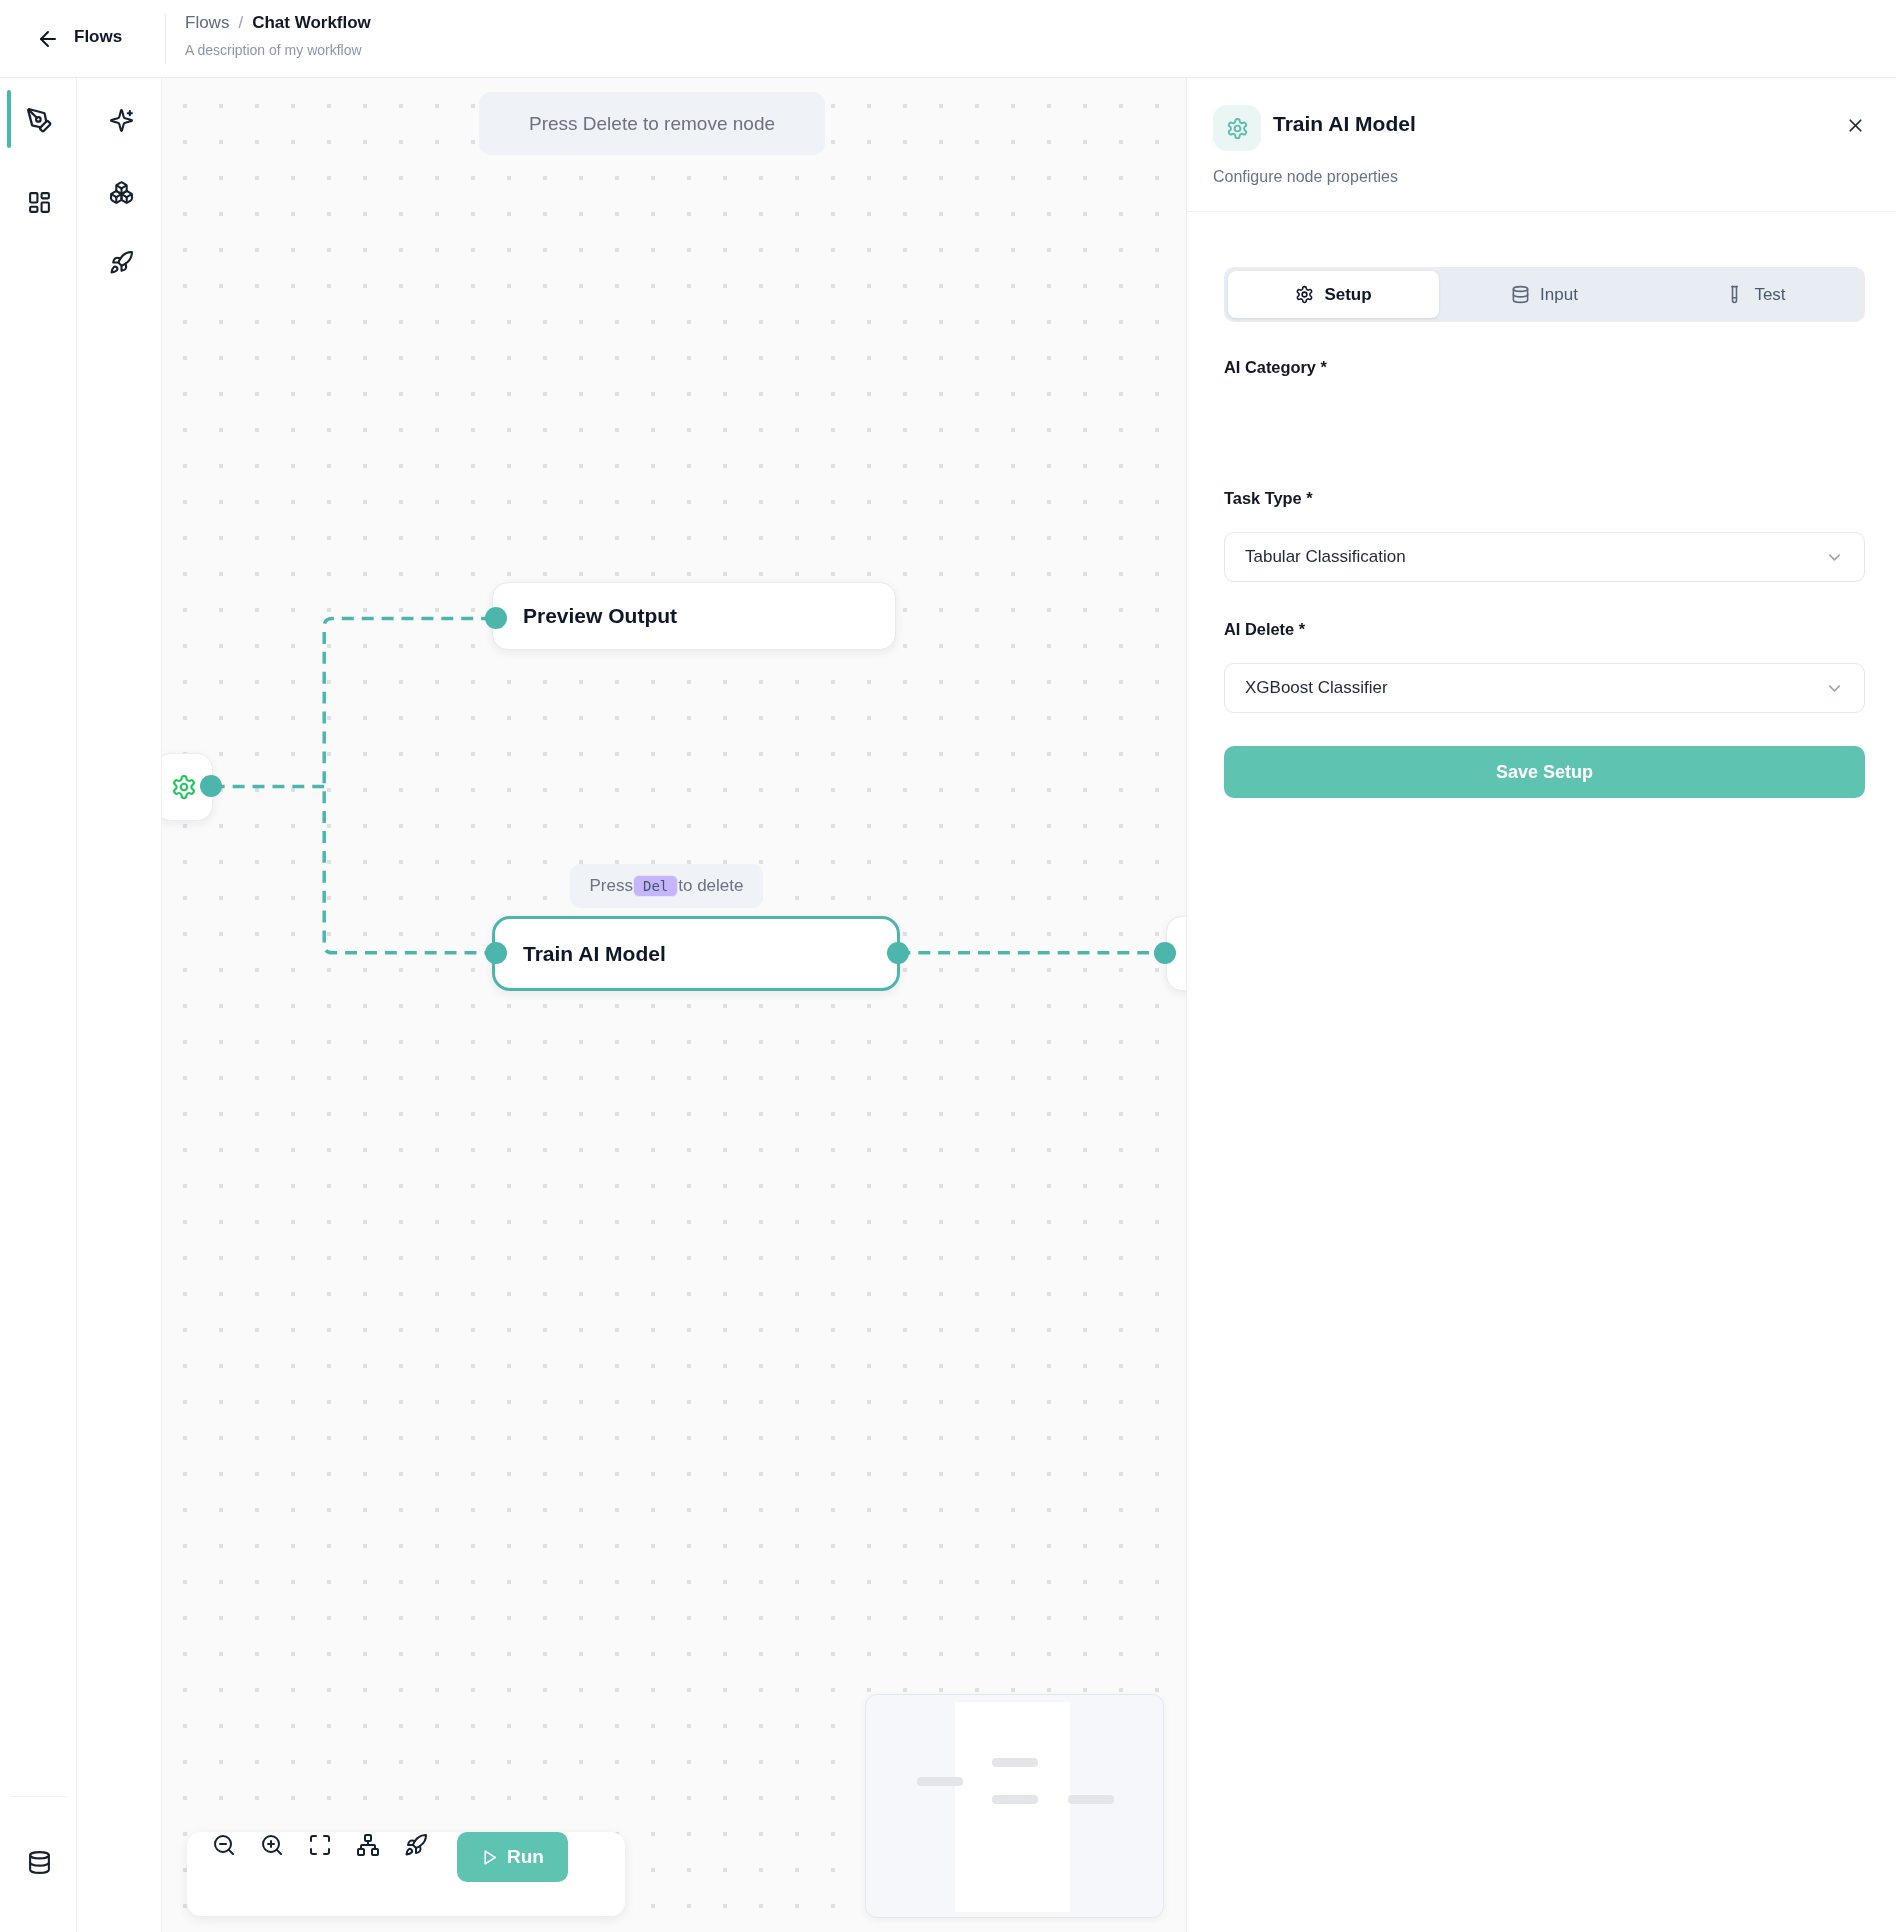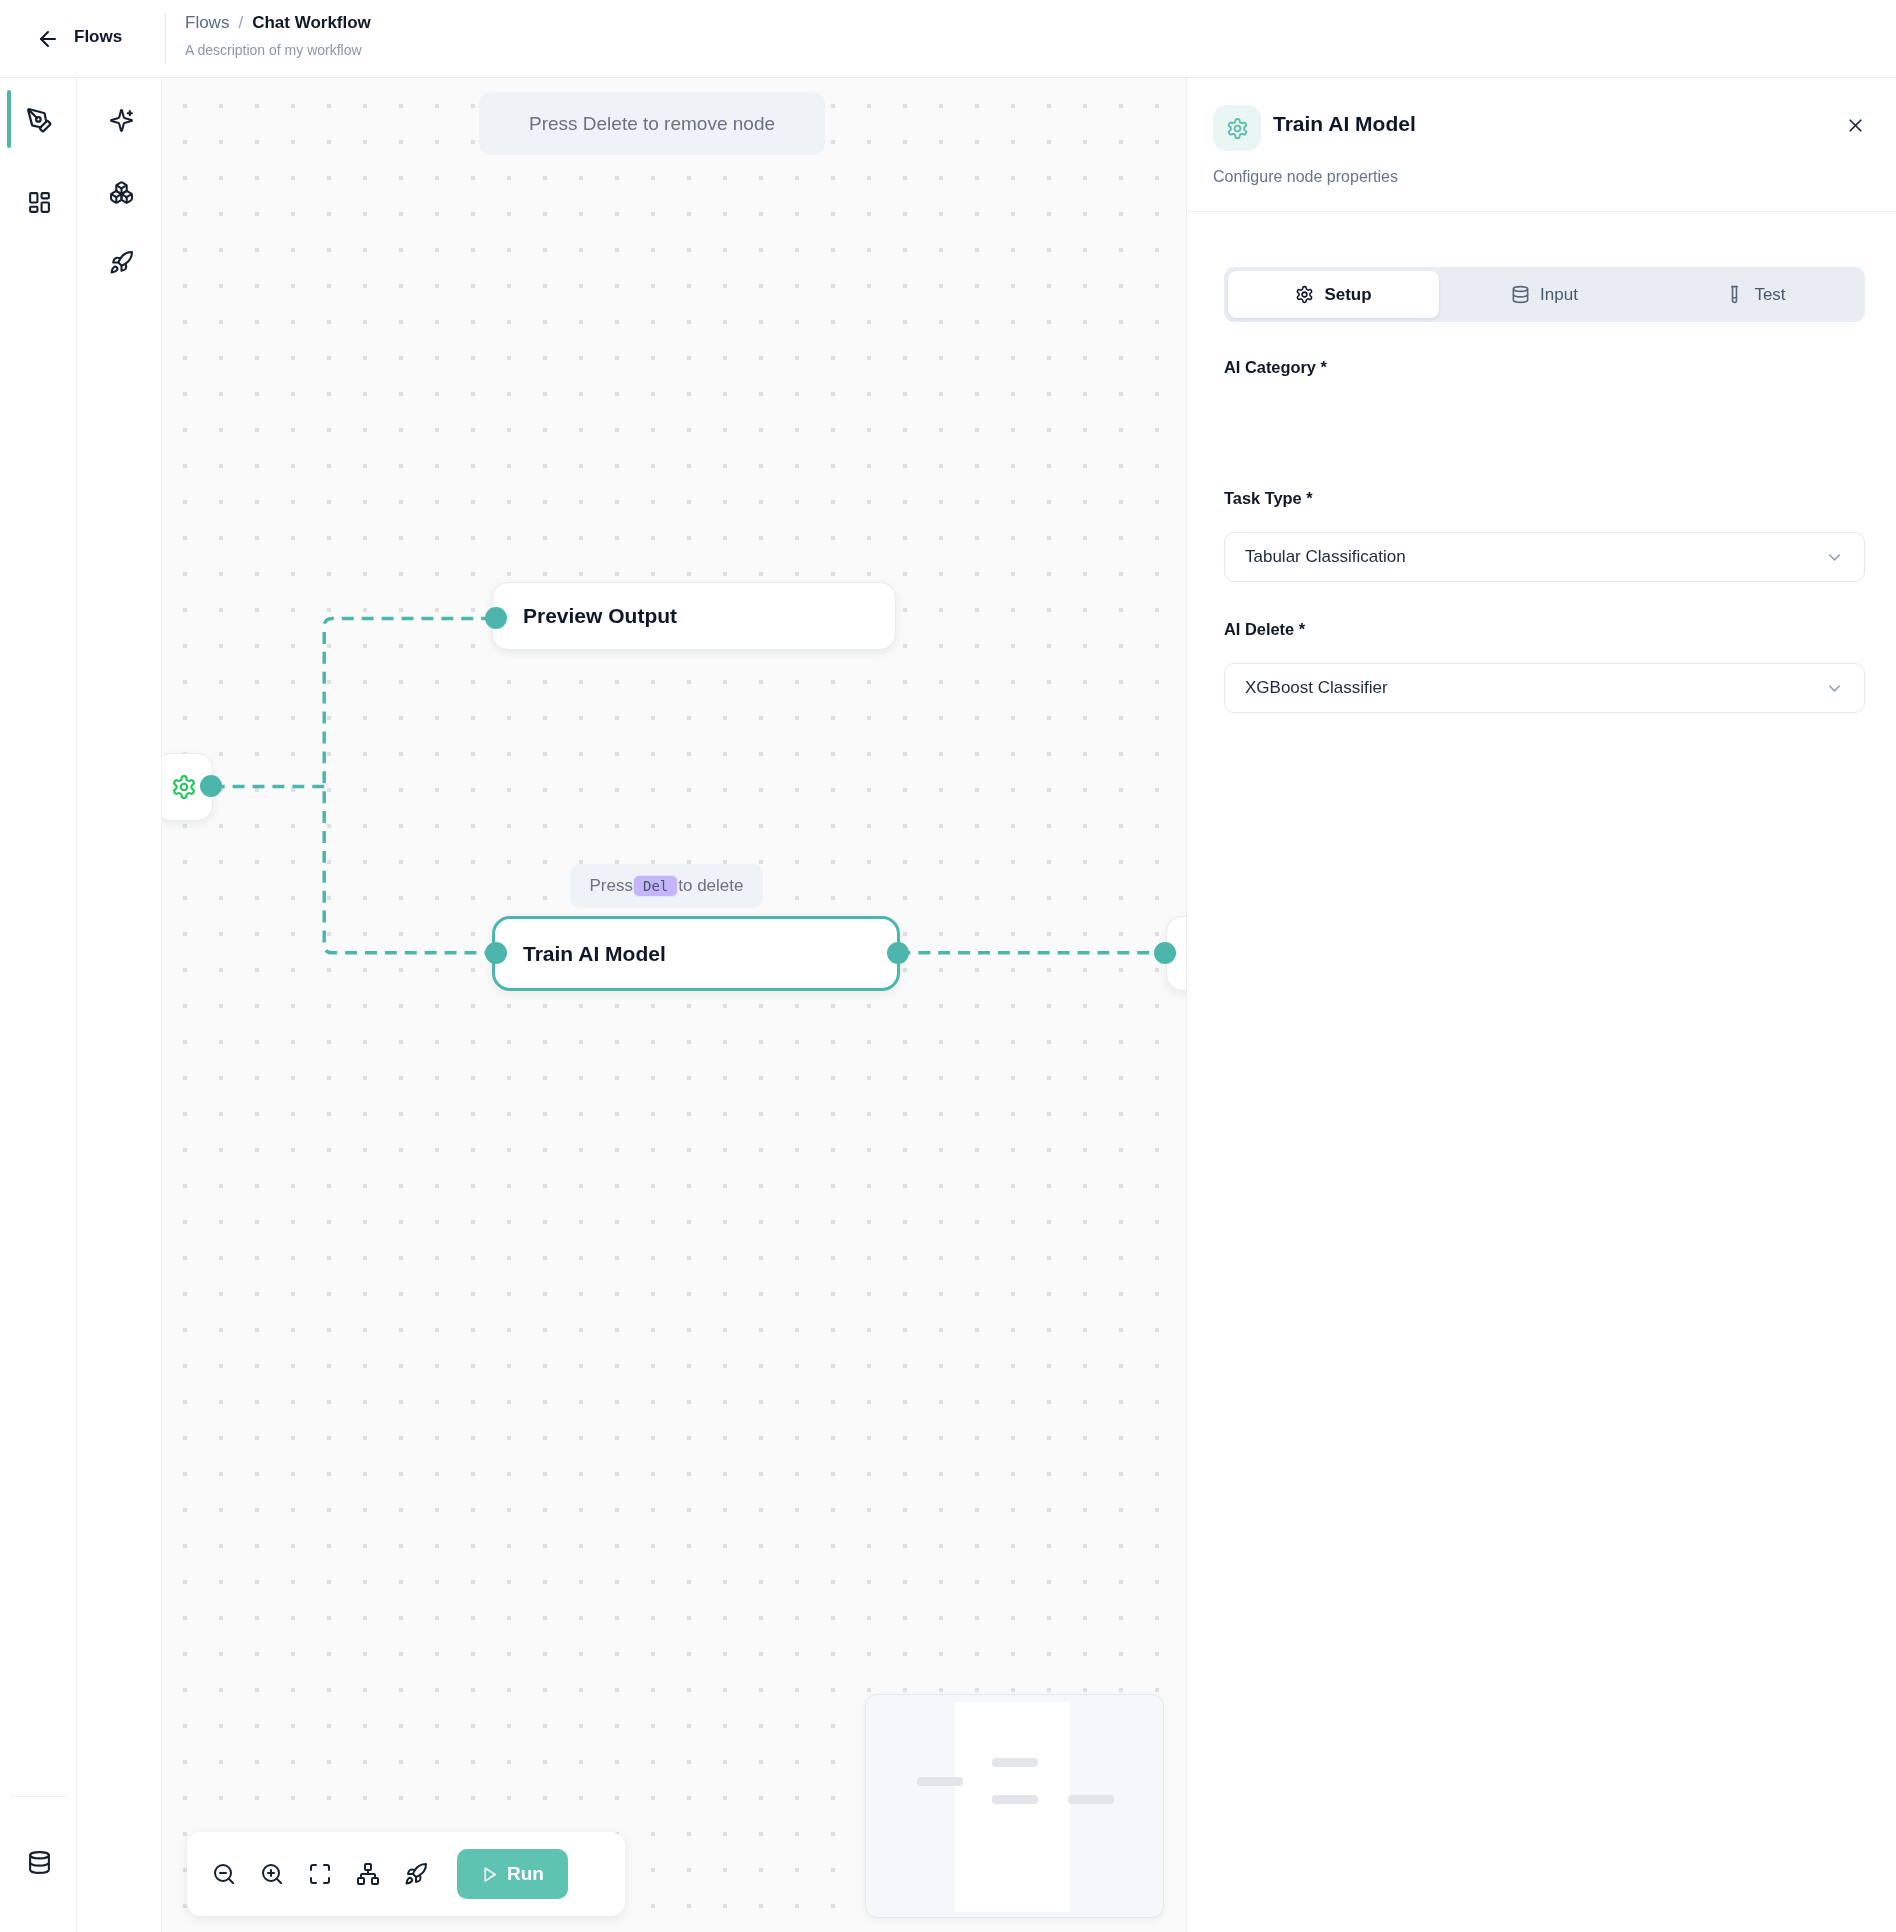--- a/index.html
+++ b/index.html
@@ -43,21 +43,21 @@
   .node-selected { border:3.5px solid #4db6ac; border-radius:18px; }
   .handle { position:absolute; width:22px; height:22px; border-radius:50%; background:#4db6ac; cursor:crosshair; }
   .hint-pill { position:absolute; background:#eff2f6; border-radius:12px; color:#6b7280;
                display:flex; align-items:center; justify-content:center; }
   .kbd { background:#c4b5fd; border:1px solid #e3e8ef; border-radius:6px; padding:2px 9px;
          font-family:"DejaVu Sans Mono", monospace; font-size:14px; color:#475569; }
 
   
   .toolbar { position:absolute; left:26px; top:1754px; width:438px; height:84px; background:#fff;
              border-radius:14px; box-shadow:0 3px 12px rgba(15,23,42,.08); display:flex;
-             align-items:center; padding:0 24px; gap:22px; }
+             padding:0 24px; gap:22px; }
   .tool-btn { width:26px; height:26px; display:flex; align-items:center; justify-content:center; cursor:pointer; }
   .run-btn { margin-left:6px; width:111px; height:50px; border-radius:10px; border:none; cursor:pointer;
              display:flex; align-items:center; justify-content:center; gap:9px; color:#fff;
              font-size:19px; font-weight:700; font-family:"Liberation Sans", sans-serif; }
 
   
   .minimap { position:absolute; left:704px; top:1616px; width:299px; height:224px; background:#f5f7fa;
              border:1px solid #e3e9f0; border-radius:12px; box-shadow:0 2px 8px rgba(15,23,42,.05);
              overflow:hidden; cursor:pointer; }
   .mini-viewport { position:absolute; left:89px; top:7px; width:115px; height:210px; background:#fff; }
@@ -326,16 +326,17 @@
     </div>
 
     <div class="field-label" style="top:542px;">AI Delete *</div>
     <div class="select" style="top:585px;">
       <span>XGBoost Classifier</span>
       <svg class="ic chev" width="19" height="19" viewBox="0 0 24 24" fill="none" stroke="#9aa5b1" stroke-width="2" stroke-linecap="round" stroke-linejoin="round">
           <path d="m6 9 6 6 6-6"></path>
         </svg>
     </div>
 
+    <button class="save-btn" style="background:#5ec3b1;">Save Setup</button>
   </div>
 
 </div>
 
 
 </body></html>

